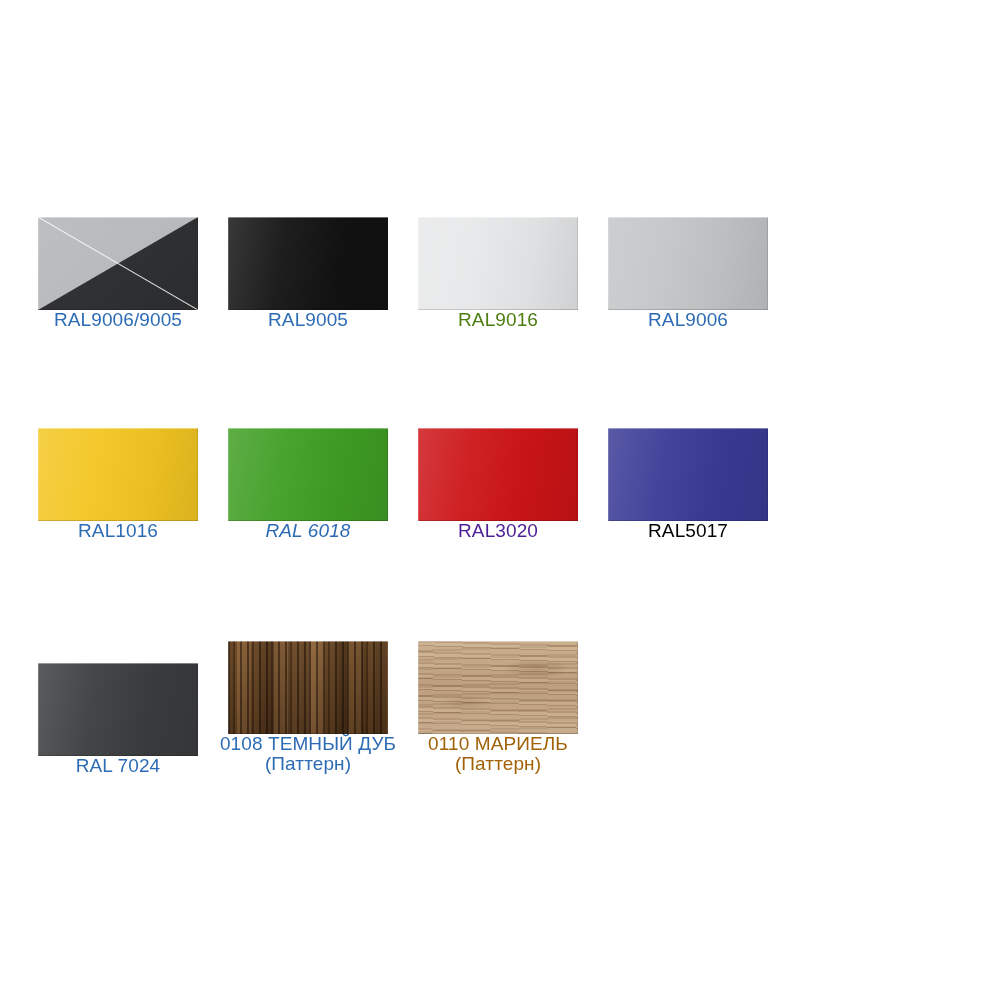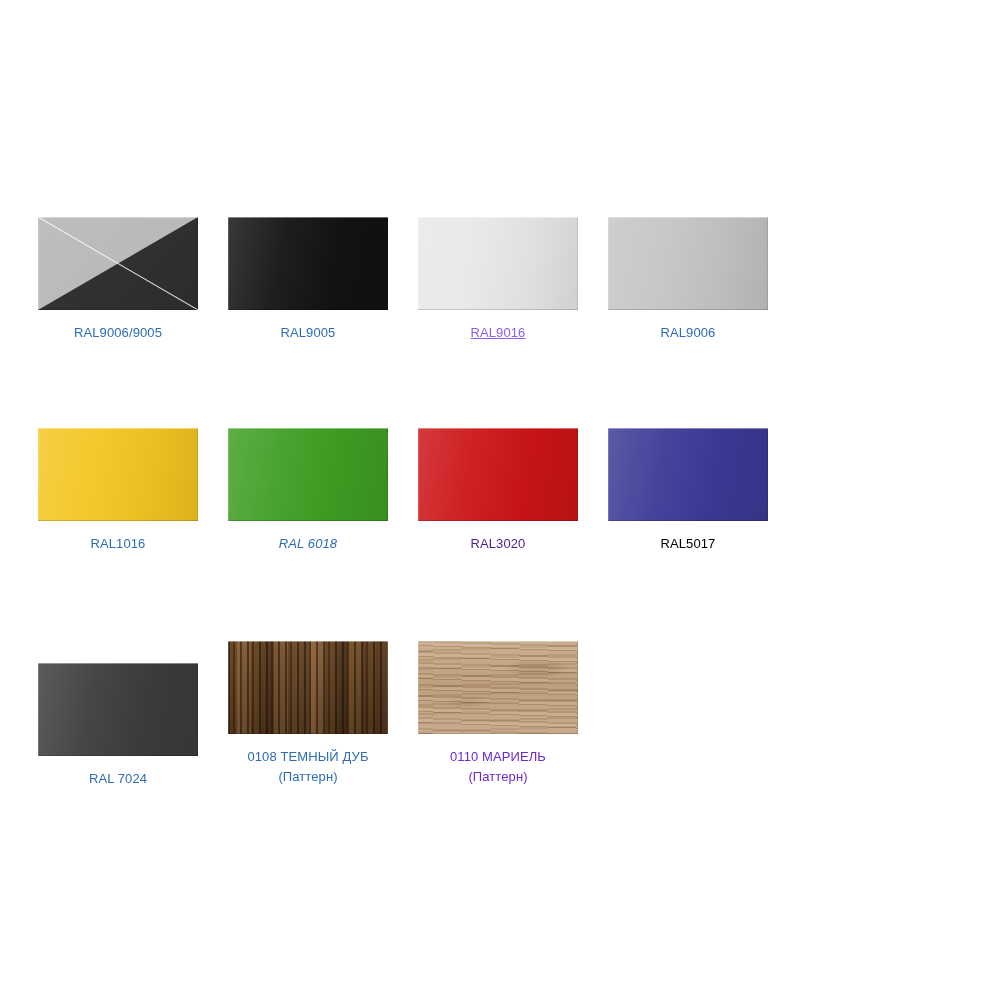--- a/index.html
+++ b/index.html
@@ -107,25 +107,24 @@
         rgba(214,192,166,0.22) 6px, rgba(214,192,166,0.22) 11px),
       repeating-linear-gradient(178deg,
         rgba(92,65,40,0.16) 0px, rgba(92,65,40,0.16) 2px,
         rgba(210,188,160,0.12) 2px, rgba(210,188,160,0.12) 9px),
       radial-gradient(ellipse 46px 13px at 74% 30%, rgba(120,86,54,0.42) 0%, rgba(120,86,54,0.16) 55%, rgba(120,86,54,0) 72%),
       radial-gradient(ellipse 34px 10px at 30% 66%, rgba(120,86,54,0.34) 0%, rgba(120,86,54,0) 72%),
       linear-gradient(180deg, #c6a886 0%, #b2916e 48%, #c2a382 100%);
   }
 
   .swatch-label {
-    margin-top: 13px;
     width: 160px;
     text-align: center;
     color: #2d6cb5;
-    font-size: 13px;
+    font-size: 19px;
     line-height: 20px;
     letter-spacing: 0.1px;
     white-space: nowrap;
   }
   .swatch-label .label-sub {
     display: block;
   }
   .swatch-label.label-wide {
     width: 186px;
     margin-left: -13px;
@@ -146,21 +145,21 @@
     <div class="swatch-cell" style="left: 228px; top: 217px;">
       <div class="swatch-chip" style="background: linear-gradient(103deg, rgb(18, 18, 18) 0%, rgb(18, 18, 18) 46%, rgb(18, 18, 18) 100%);">
         <div class="chip-gloss"></div>
       </div>
       <div class="swatch-label" style="color: rgb(45, 108, 181);"><span>RAL9005</span></div>
     </div>
     <div class="swatch-cell" style="left: 418px; top: 217px;">
       <div class="swatch-chip" style="background: linear-gradient(103deg, rgb(231, 232, 233) 0%, rgb(231, 232, 233) 46%, rgb(231, 232, 233) 100%);">
         <div class="chip-gloss"></div>
       </div>
-      <div class="swatch-label" style="color: #8b5cf6; text-decoration: underline;"><span>RAL9016</span></div>
+      <div class="swatch-label" style="color: #4d7c0f;"><span>RAL9016</span></div>
     </div>
     <div class="swatch-cell" style="left: 608px; top: 217px;">
       <div class="swatch-chip" style="background: linear-gradient(103deg, rgb(195, 197, 199) 0%, rgb(195, 197, 199) 46%, rgb(195, 197, 199) 100%);">
         <div class="chip-gloss"></div>
       </div>
       <div class="swatch-label" style="color: rgb(45, 108, 181);"><span>RAL9006</span></div>
     </div>
     <div class="swatch-cell" style="left: 38px; top: 428px;">
       <div class="swatch-chip" style="background: linear-gradient(103deg, rgb(243, 198, 34) 0%, rgb(243, 198, 34) 46%, rgb(243, 198, 34) 100%);">
         <div class="chip-gloss"></div>
@@ -190,15 +189,15 @@
         <div class="chip-gloss"></div>
       </div>
       <div class="swatch-label" style="color: rgb(45, 108, 181);"><span>RAL 7024</span></div>
     </div>
     <div class="swatch-cell" style="left: 228px; top: 641px;">
       <div class="swatch-chip chip-wood-dark"></div>
       <div class="swatch-label label-wide" style="color: rgb(45, 108, 181);"><span>0108 ТЕМНЫЙ ДУБ</span><span class="label-sub">(Паттерн)</span></div>
     </div>
     <div class="swatch-cell" style="left: 418px; top: 641px;">
       <div class="swatch-chip chip-wood-light"></div>
-      <div class="swatch-label" style="color: #6d28d9;"><span>0110 МАРИЕЛЬ</span><span class="label-sub">(Паттерн)</span></div>
+      <div class="swatch-label" style="color: #a16207;"><span>0110 МАРИЕЛЬ</span><span class="label-sub">(Паттерн)</span></div>
     </div>
   </div>
 
 </body></html>

